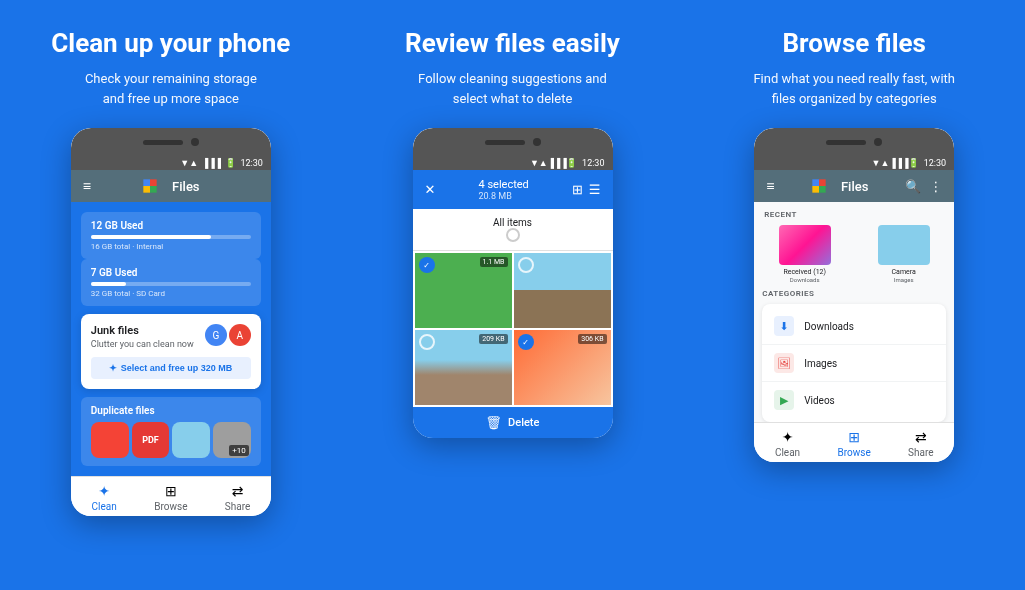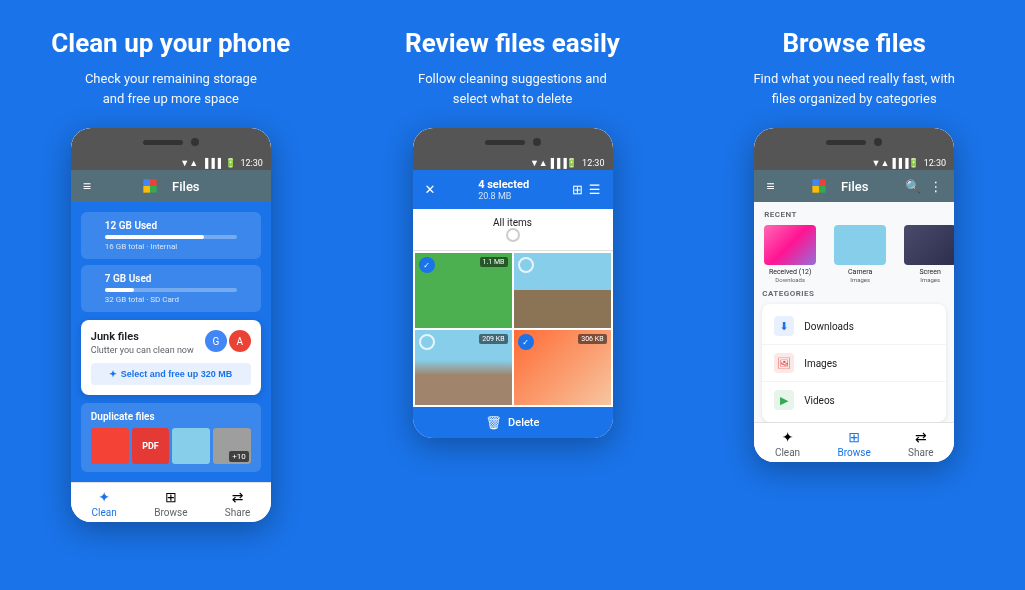--- a/index.html
+++ b/index.html
@@ -127,22 +127,21 @@
     }
 
     .phone-content {
       background: #1a73e8;
       padding: 10px;
     }
 
     .storage-card {
       background: rgba(255,255,255,0.15);
       border-radius: 6px;
-      padding: 8px 24px;
-      margin-bottom: 6px;
+      padding: 8px 10px;
     }
 
     .storage-label {
       color: white;
       font-size: 10px;
       font-weight: 600;
       margin-bottom: 4px;
     }
 
     .storage-bar-bg {
@@ -215,21 +214,21 @@
     }
 
     .dup-images {
       display: flex;
       gap: 3px;
     }
 
     .dup-img {
       width: 52px;
       height: 36px;
-      border-radius: 3px;
+      border-radius: 8px;
       overflow: hidden;
       position: relative;
     }
 
     .dup-count {
       background: rgba(0,0,0,0.6);
       color: white;
       font-size: 8px;
       position: absolute;
       bottom: 2px;
@@ -272,21 +271,21 @@
       background: #1a73e8;
       padding: 8px 12px;
       display: flex;
       align-items: center;
       justify-content: space-between;
     }
 
     .selected-text {
       color: white;
       font-size: 11px;
-      font-weight: 700;
+      font-weight: 400;
     }
 
     .selected-size {
       color: rgba(255,255,255,0.8);
       font-size: 9px;
     }
 
     .all-items-bar {
       background: white;
       padding: 8px 12px;
@@ -672,25 +671,20 @@
           <div class="recent-item">
             <div class="recent-thumb color-flowers"></div>
             <span class="recent-item-name">Received (12)</span>
             <span class="recent-item-sub">Downloads</span>
           </div>
           <div class="recent-item">
             <div class="recent-thumb color-sky"></div>
             <span class="recent-item-name">Camera</span>
             <span class="recent-item-sub">Images</span>
           </div>
-          <div class="recent-item">
-            <div class="recent-thumb color-dark"></div>
-            <span class="recent-item-name">Screen</span>
-            <span class="recent-item-sub">Images</span>
-          </div>
         </div>
       </div>
 
       <div style="padding: 0 8px 6px; font-size:8px; color:#5f6368; font-weight:600; letter-spacing:0.5px;">
         <span>CATEGORIES</span>
       </div>
 
       <div class="categories-section">
         <div class="cat-item">
           <div class="cat-icon" style="background:#e8f0fe;color:#1a73e8;">⬇</div>

